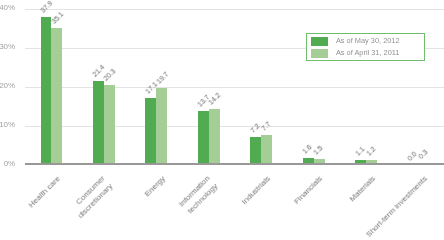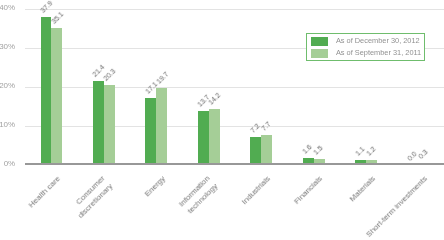--- a/index.html
+++ b/index.html
@@ -95,20 +95,20 @@
       <div class="xlab" style="left: 137.5px; top: 171.2px; height: 10.5px; transform: translate3d(0px, 0px, 0px) rotate(-45deg);">
         <div>Materials</div>
       </div>
       <div class="xlab" style="left: 189.95px; top: 171.2px; height: 10.5px; transform: translate3d(0px, 0px, 0px) rotate(-45deg);">
         <div>Short-term investments</div>
       </div>
     </div>
   <div id="legend" style="left: 305.5px; top: 33px; width: 119px; height: 27.5px;">
       <div class="lrow" style="left: 4px; top: 3.4px;">
         <div class="lsw" style="background: rgb(81, 172, 81); width: 17.2px; height: 8.5px;"></div>
-        <div class="ltx" style="left: 25.4px; top: 0px;">As of December 30, 2012</div>
+        <div class="ltx" style="left: 25.4px; top: 0px;">As of May 30, 2012</div>
       </div>
       <div class="lrow" style="left: 4px; top: 15px;">
         <div class="lsw" style="background: rgb(165, 206, 151); width: 17.2px; height: 8.5px;"></div>
-        <div class="ltx" style="left: 25.4px; top: 0px;">As of September 31, 2011</div>
+        <div class="ltx" style="left: 25.4px; top: 0px;">As of April 31, 2011</div>
       </div>
     </div>
 </div>
 
 </body></html>

